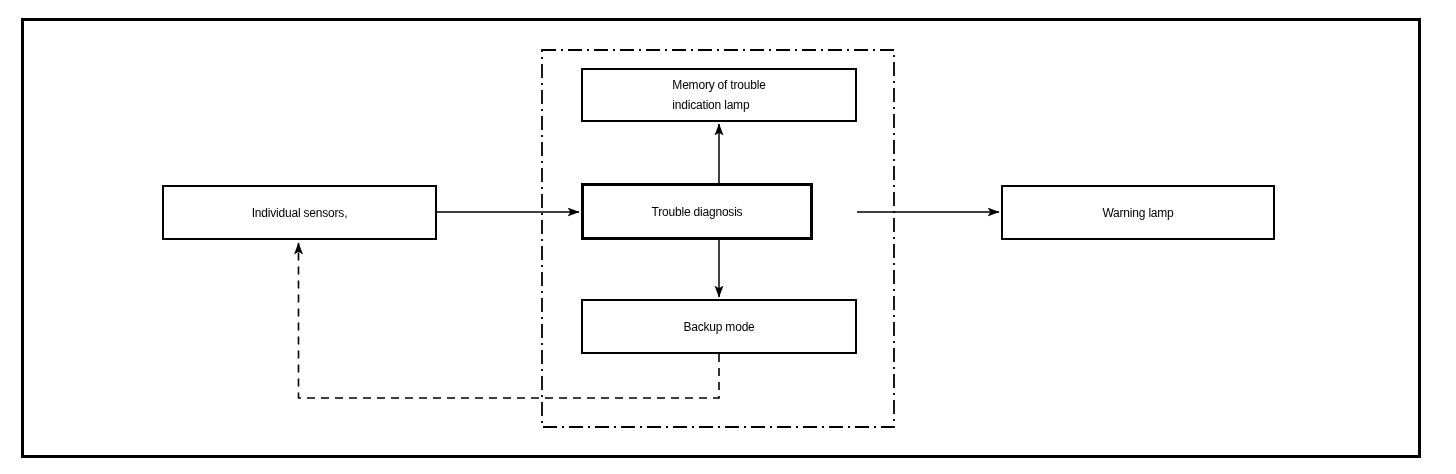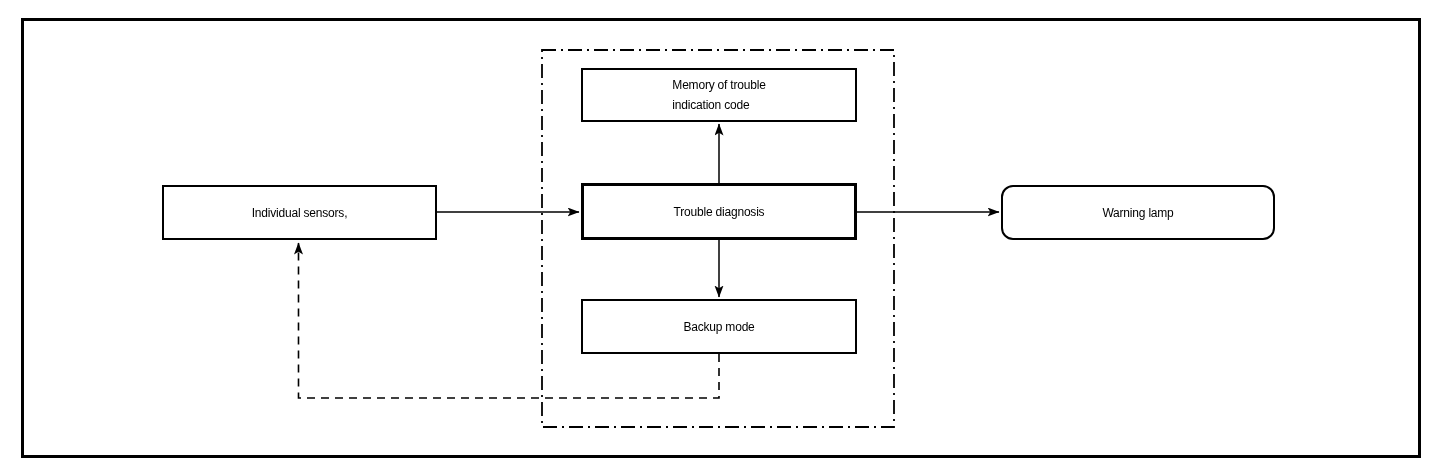--- a/index.html
+++ b/index.html
@@ -43,23 +43,23 @@
     justify-content: center;
     font-size: 12px;
     line-height: 20px;
     letter-spacing: -0.2px;
     white-space: nowrap;
   }
   .box .lines { text-align: right; }
   .box .lines-left { text-align: left; display: inline-block; }
   .box-sensors { left: 162px; top: 185px; width: 275px; height: 55px; }
   .box-memory  { left: 581px; top: 68px;  width: 276px; height: 54px; }
-  .box-trouble { left: 581px; top: 183px; width: 276px; height: 57px; border-width: 3px; }
+  .box-trouble { left: 581px; top: 183px; width: 232px; height: 57px; border-width: 3px; }
   .box-backup  { left: 581px; top: 299px; width: 276px; height: 55px; }
-  .box-warning { left: 1001px; top: 185px; width: 274px; height: 55px; border-radius: 12px; }
+  .box-warning { left: 1001px; top: 185px; width: 274px; height: 55px; }
 </style>
 </head>
 <body>
 
 <div class="stage">
 
   <div class="outer-frame"></div>
 
   <svg class="wires" viewBox="0 0 1456 474" xmlns="http://www.w3.org/2000/svg">
     <defs>
@@ -83,21 +83,21 @@
 
   <div class="box box-sensors">
     <div class="lines">
       <div>Individual sensors,</div>
     </div>
   </div>
 
   <div class="box box-memory">
     <div class="lines-left">
       <div>Memory of trouble</div>
-      <div>indication code</div>
+      <div>indication lamp</div>
     </div>
   </div>
 
   <div class="box box-trouble">
     <span>Trouble diagnosis</span>
   </div>
 
   <div class="box box-backup">
     <span>Backup mode</span>
   </div>

